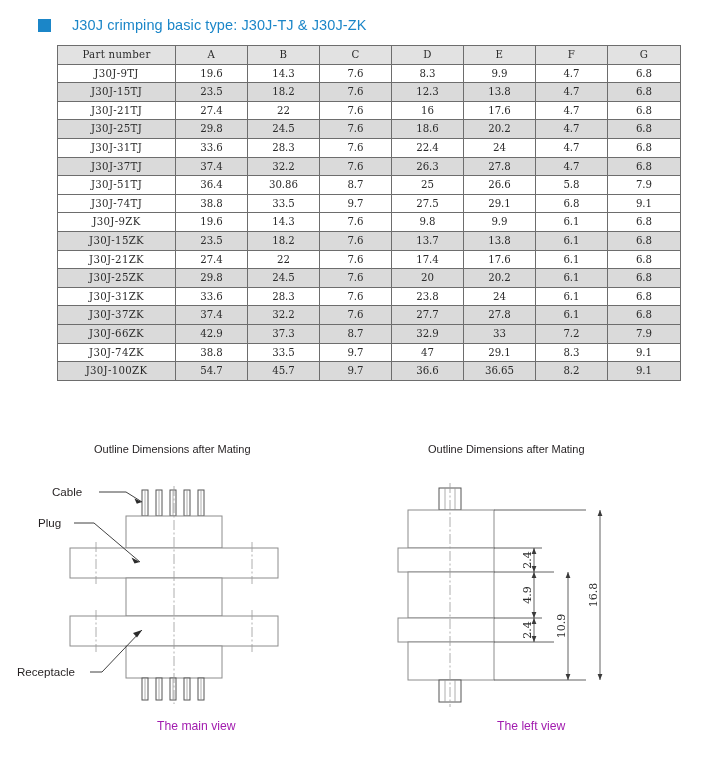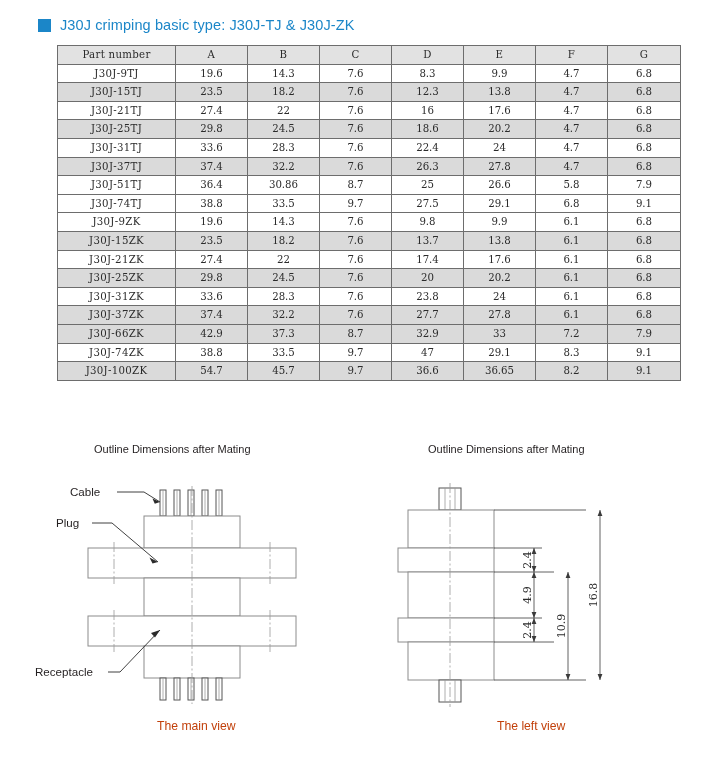--- a/index.html
+++ b/index.html
@@ -29,20 +29,21 @@
     width: 13px;
     height: 13px;
     background: #1b86c8;
     flex: 0 0 auto;
   }
   .heading-text {
     font-size: 14.5px;
     color: #1b86c8;
     letter-spacing: .1px;
     white-space: nowrap;
+    margin-left: 12px;
   }
 
   
   .spec-table-wrap {
     position: absolute;
     left: 57px;
     top: 45px;
     width: 623px;
   }
   table.spec {
@@ -85,32 +86,32 @@
     font-size: 11px;
     color: #231f20;
     white-space: nowrap;
   }
   .fig-title.left  { left: 94px;  top: 443px; }
   .fig-title.right { left: 428px; top: 443px; }
 
   .fig-caption {
     position: absolute;
     font-size: 12.2px;
-    color: #c2410c;
+    color: #a21caf;
     white-space: nowrap;
   }
   .fig-caption.left  { left: 157px; top: 719px; }
   .fig-caption.right { left: 497px; top: 719px; }
 
   
   .drawing {
     position: absolute;
     top: 478px;
   }
-  .drawing.main { left: 34px; text-decoration: underline; }
+  .drawing.main { left: 16px; text-decoration: underline; }
   .drawing.side { left: 386px; }
 
   svg { display: block; }
   .ln      { stroke: #8c8c8c; stroke-width: 1; fill: none; }
   .ln-dk   { stroke: #555555; stroke-width: 1; fill: none; }
   .ln-thin { stroke: #9a9a9a; stroke-width: .8; fill: none; }
   .body-fill { fill: #ffffff; }
   .center  { stroke: #9a9a9a; stroke-width: .8; fill: none;
              stroke-dasharray: 10 2.5 2 2.5; }
   .leader  { stroke: #2b2b2b; stroke-width: .9; fill: none; }

